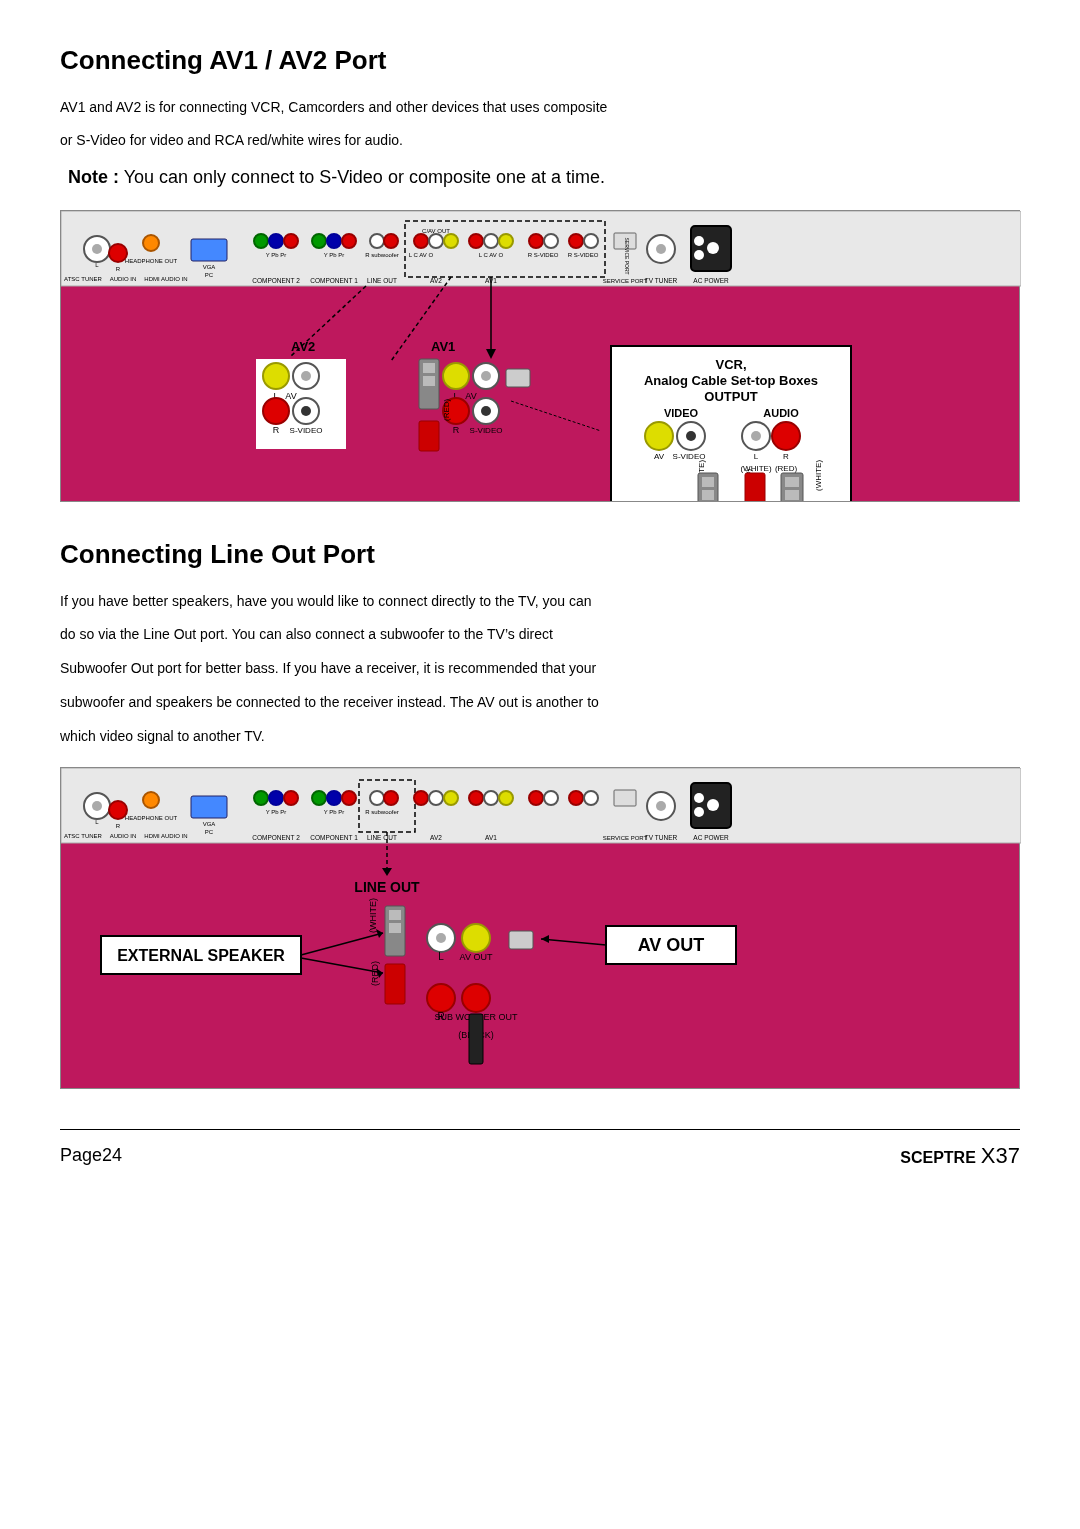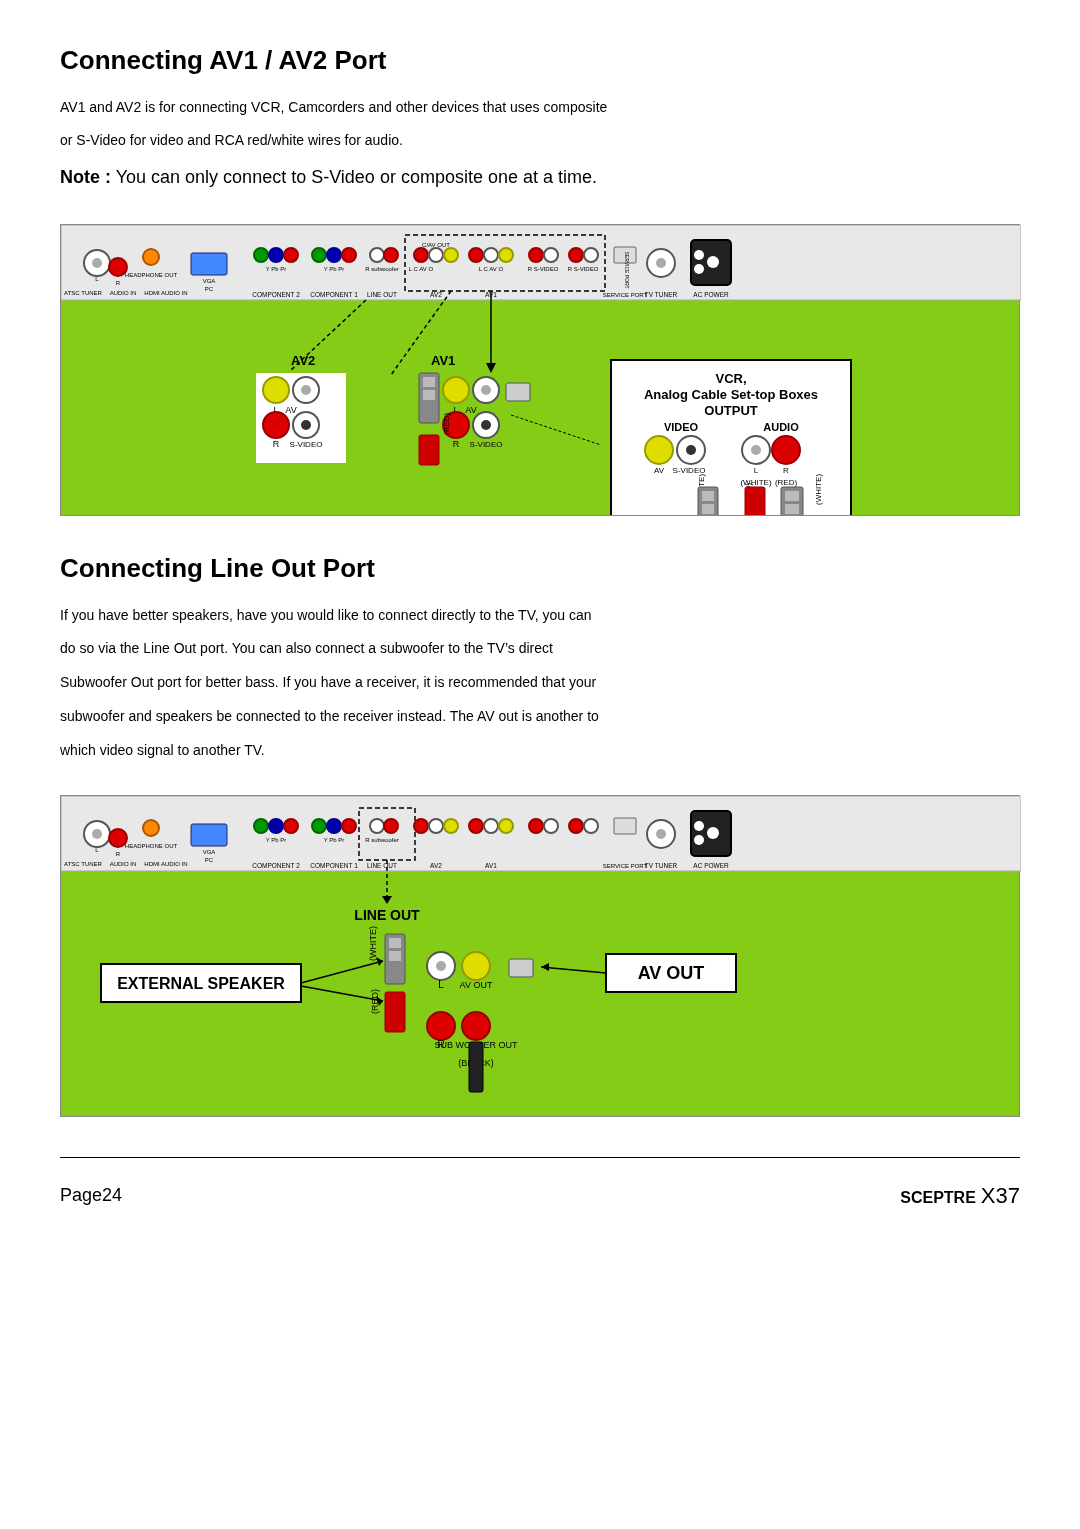--- a/index.html
+++ b/index.html
@@ -22,42 +22,43 @@
 
     .body-text {
       font-size: 14px;
       line-height: 1.7;
       margin-bottom: 10px;
     }
 
     .note-text {
       font-size: 18px;
       margin-bottom: 16px;
+      margin-left: 8px;
     }
 
     .note-text strong {
       font-weight: bold;
     }
 
     
     .diagram-box {
       border: 1.5px solid #888;
-      margin: 32px 0 32px 0;
-      background: #84cc16;
+      margin: 18px 0 32px 0;
+      background: #be185d;
       position: relative;
     }
 
     
     .footer {
       display: flex;
       justify-content: space-between;
       align-items: center;
       margin-top: 40px;
       border-top: 1.5px solid #000;
-      padding-top: 20px;
+      padding-top: 8px;
     }
 
     .footer-page {
       font-size: 18px;
     }
 
     .footer-brand {
       font-size: 16px;
       font-weight: bold;
     }

